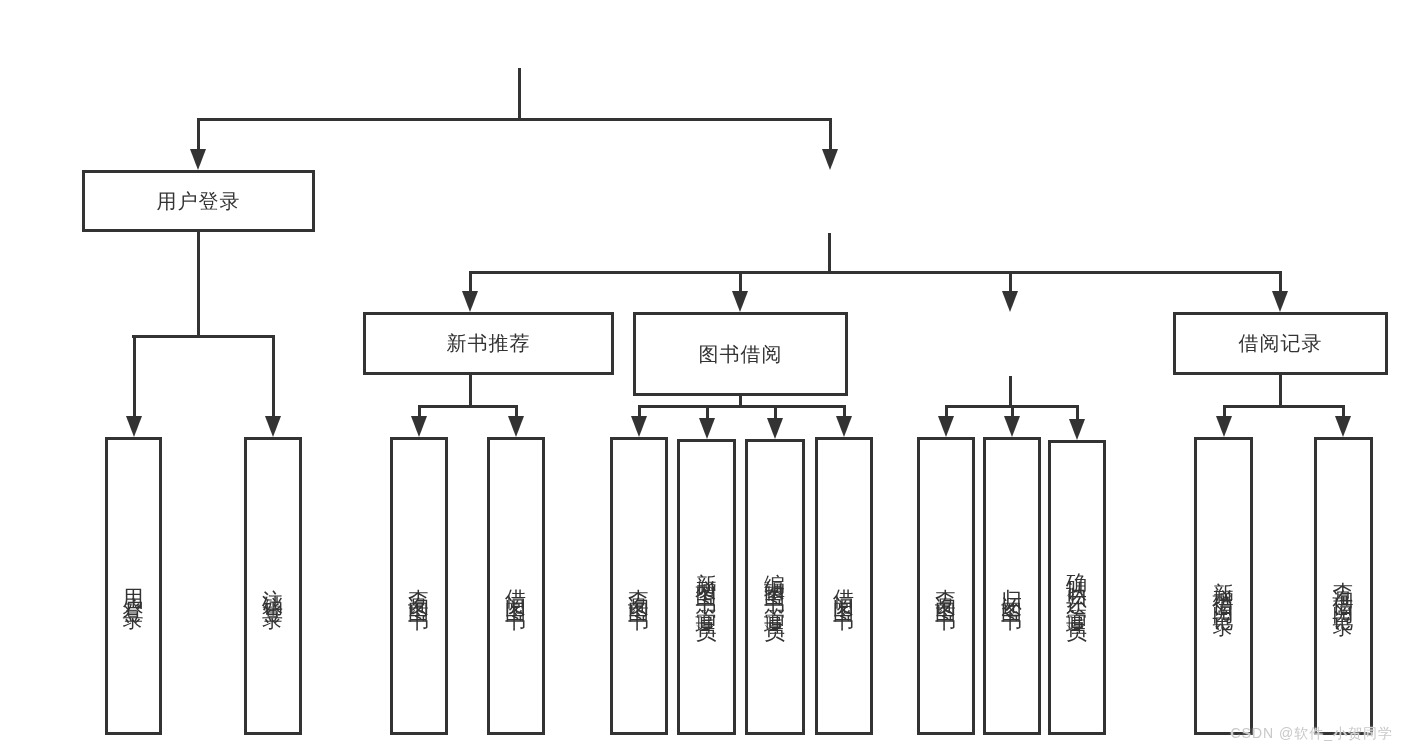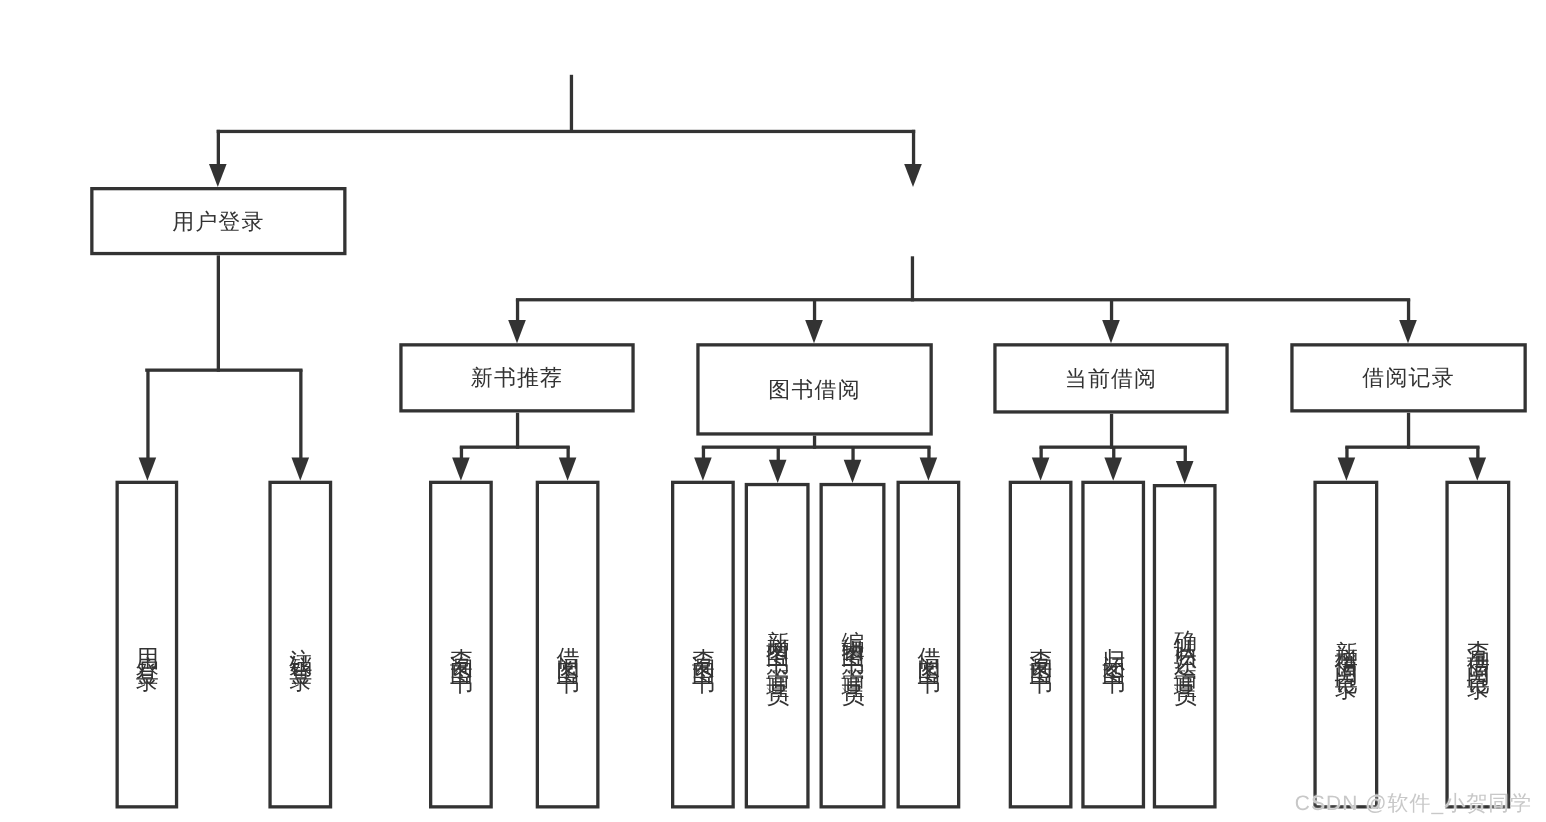--- a/index.html
+++ b/index.html
@@ -65,21 +65,21 @@
     width: 0;
     height: 0;
     border-left: 8px solid transparent;
     border-right: 8px solid transparent;
     border-top: 21px solid var(--line, #333333);
   }
   #watermark {
     position: absolute;
     right: 12px;
     bottom: 4px;
-    font-size: 19px;
+    font-size: 14px;
     color: var(--wm, #c8c8c8);
     text-shadow: 0 0 2px #ffffff, 0 0 1px #ffffff;
     z-index: 5;
     letter-spacing: 1px;
     white-space: nowrap;
   }
 </style>
 </head>
 <body>
 
@@ -87,28 +87,25 @@
   <div id="watermark">CSDN @软件_小贺同学</div>
     <div class="box h" style="left: 82px; top: 170px; width: 233px; height: 62px;">
       <span class="lbl">用户登录</span>
     </div>
     <div class="box v" style="left: 105px; top: 437px; width: 57px; height: 298px;">
       <span class="lbl">用户登录</span>
     </div>
     <div class="box v" style="left: 244px; top: 437px; width: 58px; height: 298px;">
       <span class="lbl">注销登录</span>
     </div>
-    <div class="box h" style="left: 363px; top: 312px; width: 214px; height: 63px;">
+    <div class="box h" style="left: 363px; top: 312px; width: 251px; height: 63px;">
       <span class="lbl">新书推荐</span>
     </div>
     <div class="box h" style="left: 633px; top: 312px; width: 215px; height: 84px;">
       <span class="lbl">图书借阅</span>
-    </div>
-    <div class="box h" style="left: 903px; top: 312px; width: 214px; height: 64px;">
-      <span class="lbl">当前借阅</span>
     </div>
     <div class="box h" style="left: 1173px; top: 312px; width: 215px; height: 63px; text-align: center;">
       <span class="lbl">借阅记录</span>
     </div>
     <div class="box v" style="left: 390px; top: 437px; width: 58px; height: 298px;">
       <span class="lbl">查询图书</span>
     </div>
     <div class="box v" style="left: 487px; top: 437px; width: 58px; height: 298px;">
       <span class="lbl">借阅图书</span>
     </div>

